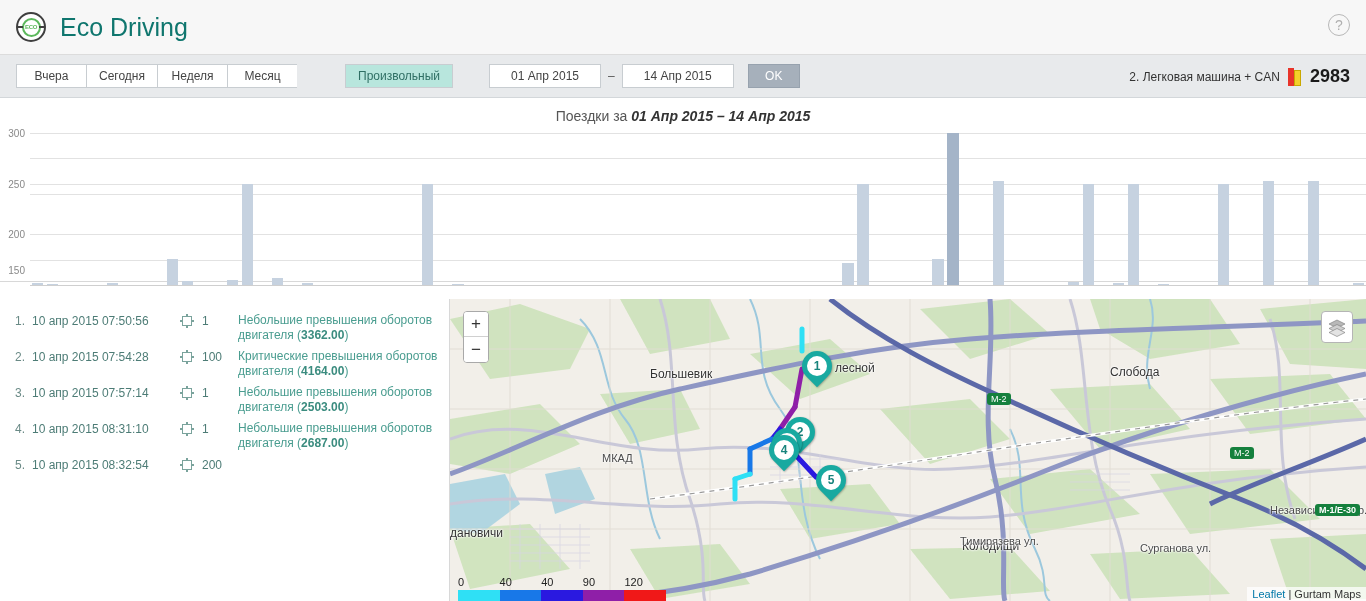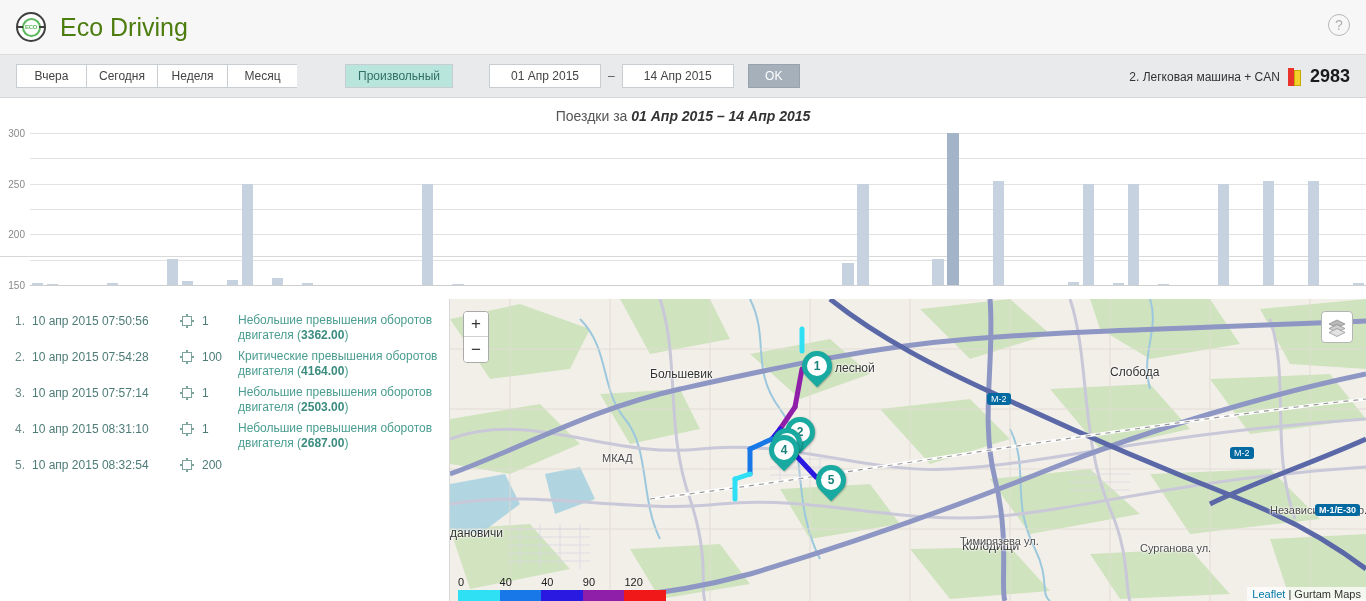--- a/index.html
+++ b/index.html
@@ -39,21 +39,21 @@
     font-size: 6px; font-weight: bold; color: #5cb85c;
     letter-spacing: -0.3px;
   }
   .logo:before, .logo:after {
     content: ""; position: absolute; background: #3f3f3f;
   }
   .logo:before { width: 5px; height: 2px; left: 0px; top: 12px; }
   .logo:after  { width: 5px; height: 2px; right: 0px; top: 12px; }
   .app-title {
     font-size: 25px;
-    color: #4d7c0f;
+    color: #0f766e;
     margin-left: 14px;
     font-weight: normal;
   }
   .help-icon {
     position: absolute; right: 16px; top: 14px;
     width: 22px; height: 22px; border-radius: 50%;
     border: 1.5px solid #b8b8b8;
     color: #b0b0b0;
     font-size: 14px;
     display: flex; align-items: center; justify-content: center;
@@ -118,21 +118,21 @@
   .unit-icon {
     width: 13px; height: 18px; margin: 0 9px 0 8px;
     position: relative;
   }
   .unit-icon .l { position:absolute; left:0; top:0; width:6px; height:18px; background:#e8342a; }
   .unit-icon .r { position:absolute; left:6px; top:2px; width:7px; height:16px; background:#f4d02a; border:1px solid #c9a800;}
   .unit-count { font-size: 18px; font-weight: bold; color: #1a1a1a; }
 
   
   .chart-wrap {
-    height: 159px;
+    height: 184px;
     position: relative;
     background: #fff;
     border-bottom: 1px solid #d8d8d8;
   }
   .chart-title {
     text-align: center;
     font-size: 14px;
     color: #555;
     padding-top: 10px;
   }
@@ -283,21 +283,21 @@
     z-index: 18;
   }
   .attrib a { color: #0078a8; text-decoration: none; }
   .map-label {
     position: absolute; font-size: 11px; color: #4b4b4b;
     white-space: nowrap; z-index: 8;
     text-shadow: 0 0 2px #fff, 0 0 2px #fff, 0 0 3px #fff;
   }
   .map-label.town { font-size: 12px; color: #333; }
   .shield {
-    position: absolute; background: #0369a1; color: #fff;
+    position: absolute; background: #15803d; color: #fff;
     font-size: 9px; border-radius: 3px; padding: 1px 4px; z-index: 9;
   }
 </style>
 </head>
 <body>
 
 <div id="app">
 
   <div class="header">
     <div class="logo">
@@ -344,21 +344,21 @@
       <div id="gridlines">
           <div class="gridline axis" style="top: 152px;">
             <div class="ylabel" style="top: 152px;">0</div>
           </div>
           <div class="gridline" style="top: 126.667px;">
             <div class="ylabel" style="top: 126.667px;">50</div>
           </div>
           <div class="gridline" style="top: 101.333px;">
             <div class="ylabel" style="top: 101.333px;">100</div>
           </div>
-          <div class="gridline" style="top: 76px;">
+          <div class="gridline" style="top: 61px;">
             <div class="ylabel" style="top: 76px;">150</div>
           </div>
           <div class="gridline" style="top: 50.6667px;">
             <div class="ylabel" style="top: 50.6667px;">200</div>
           </div>
           <div class="gridline" style="top: 25.3333px;">
             <div class="ylabel" style="top: 25.3333px;">250</div>
           </div>
           <div class="gridline" style="top: 0px;">
             <div class="ylabel" style="top: 0px;">300</div>

